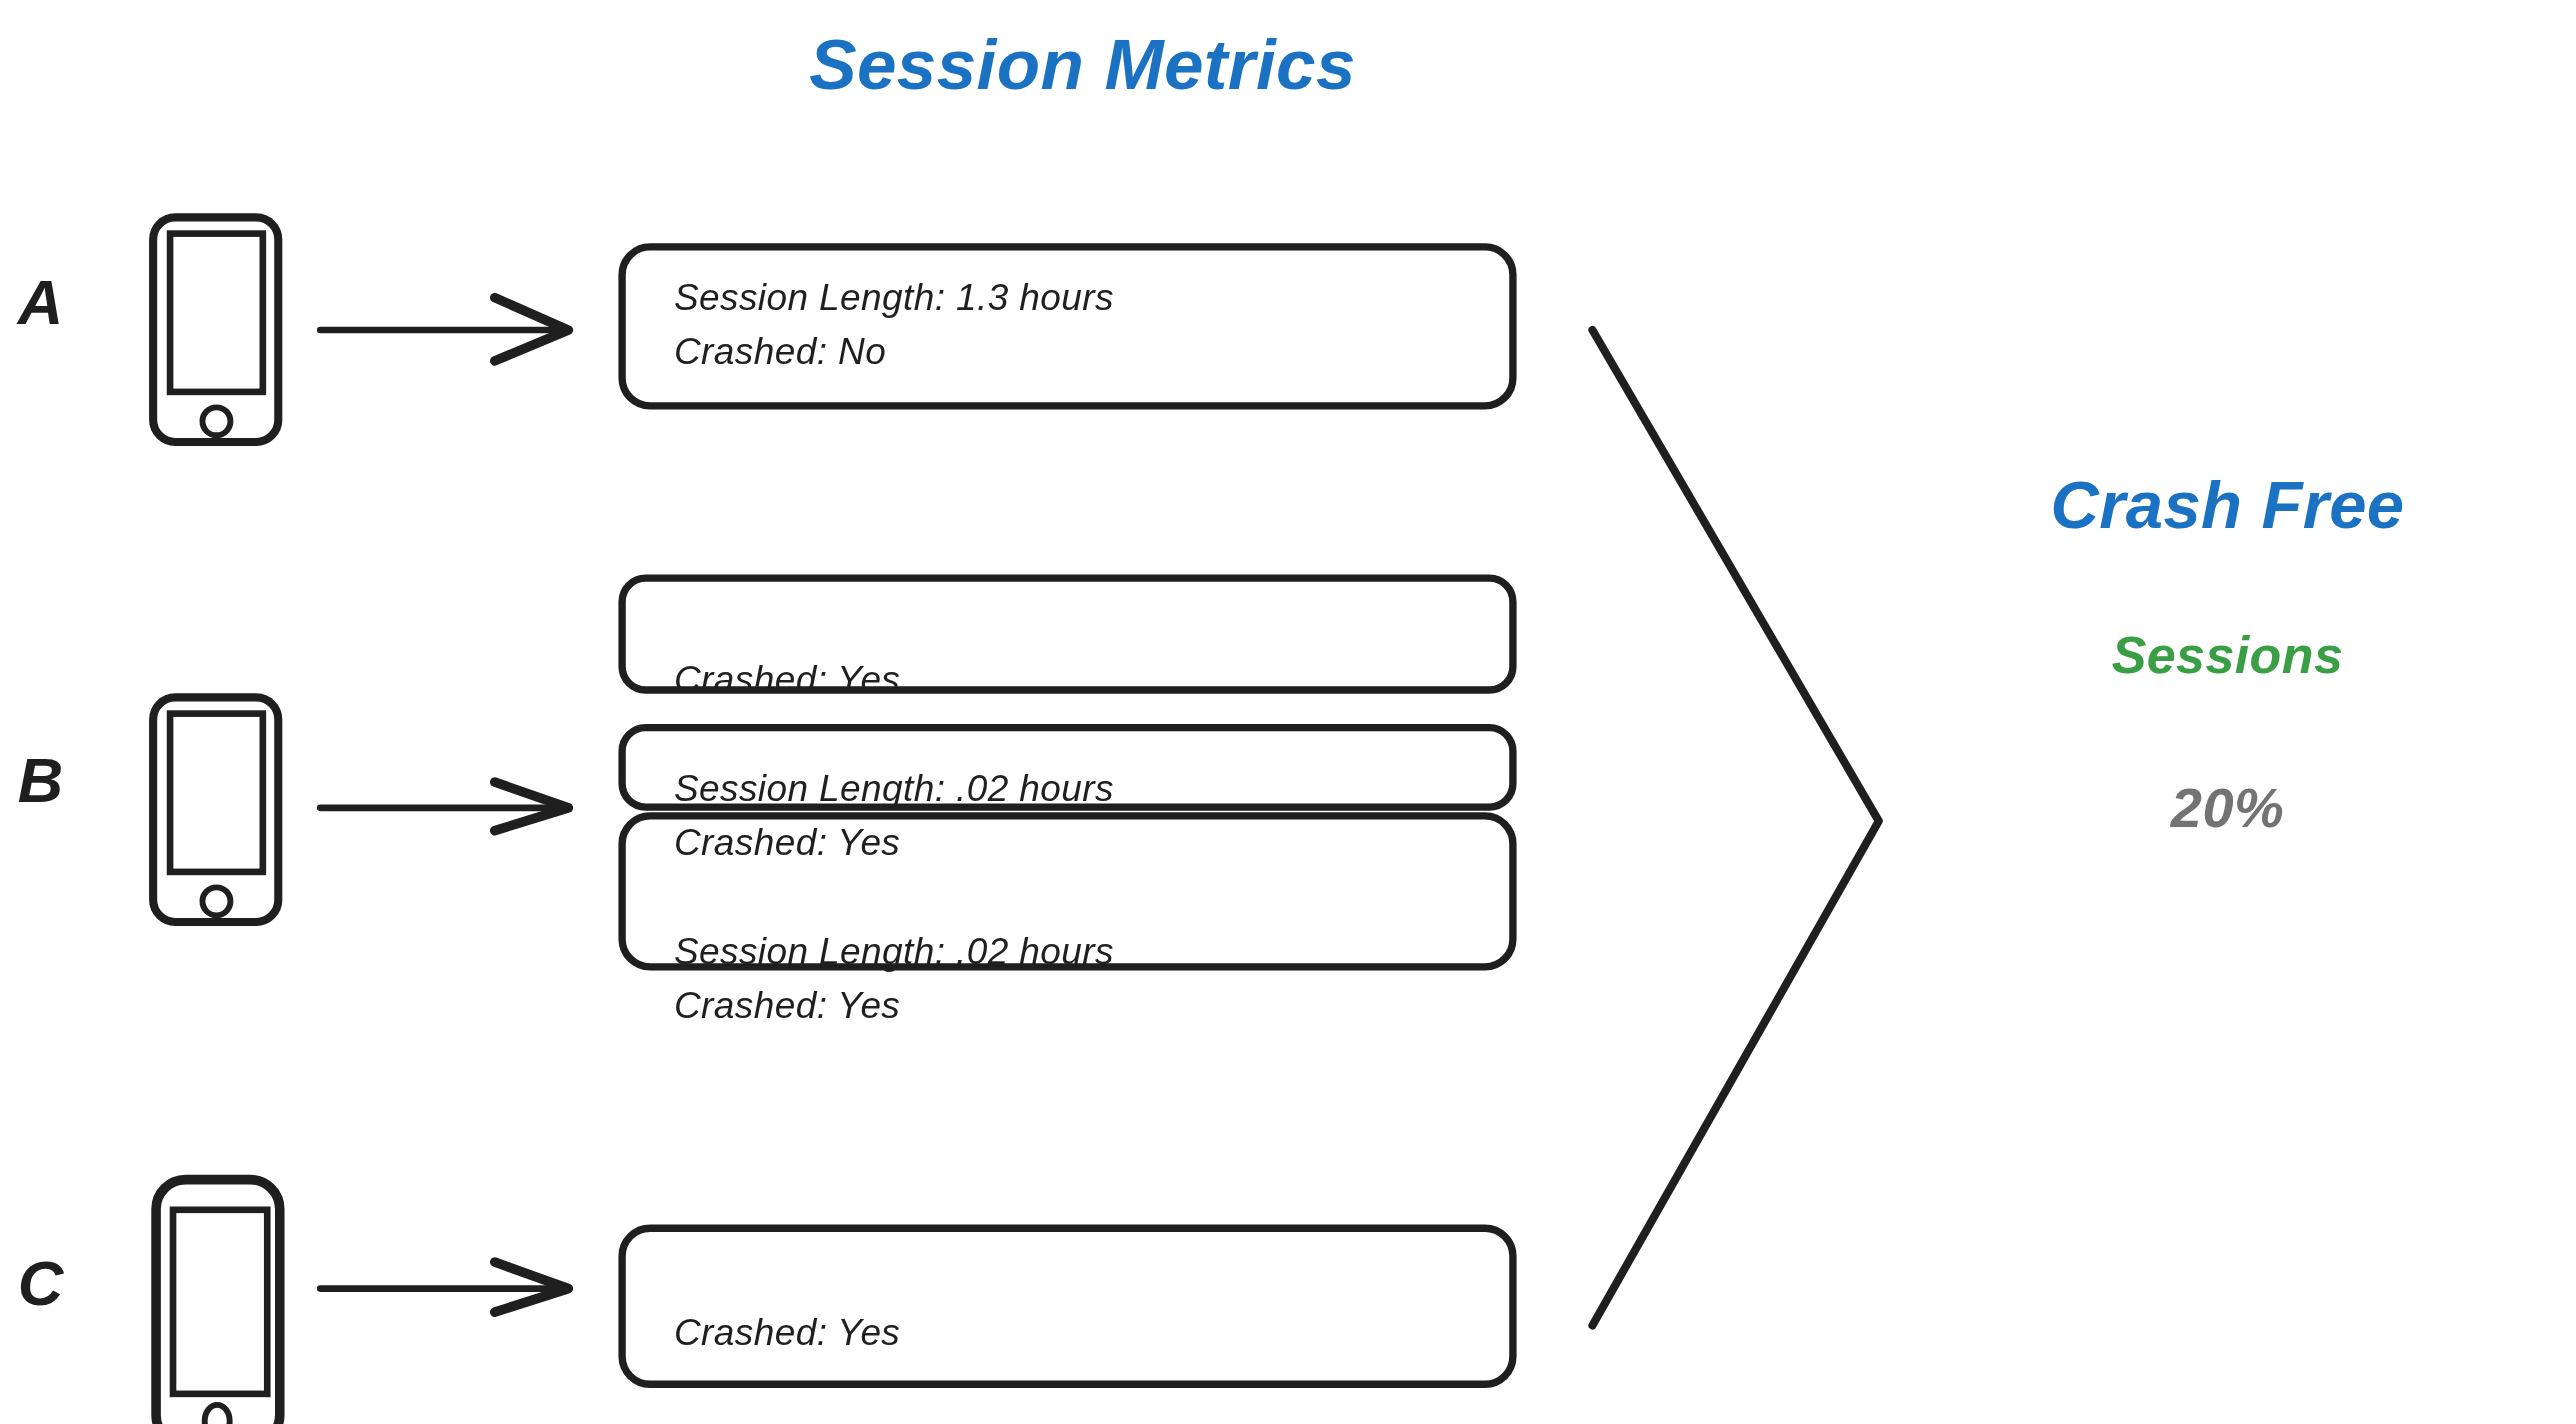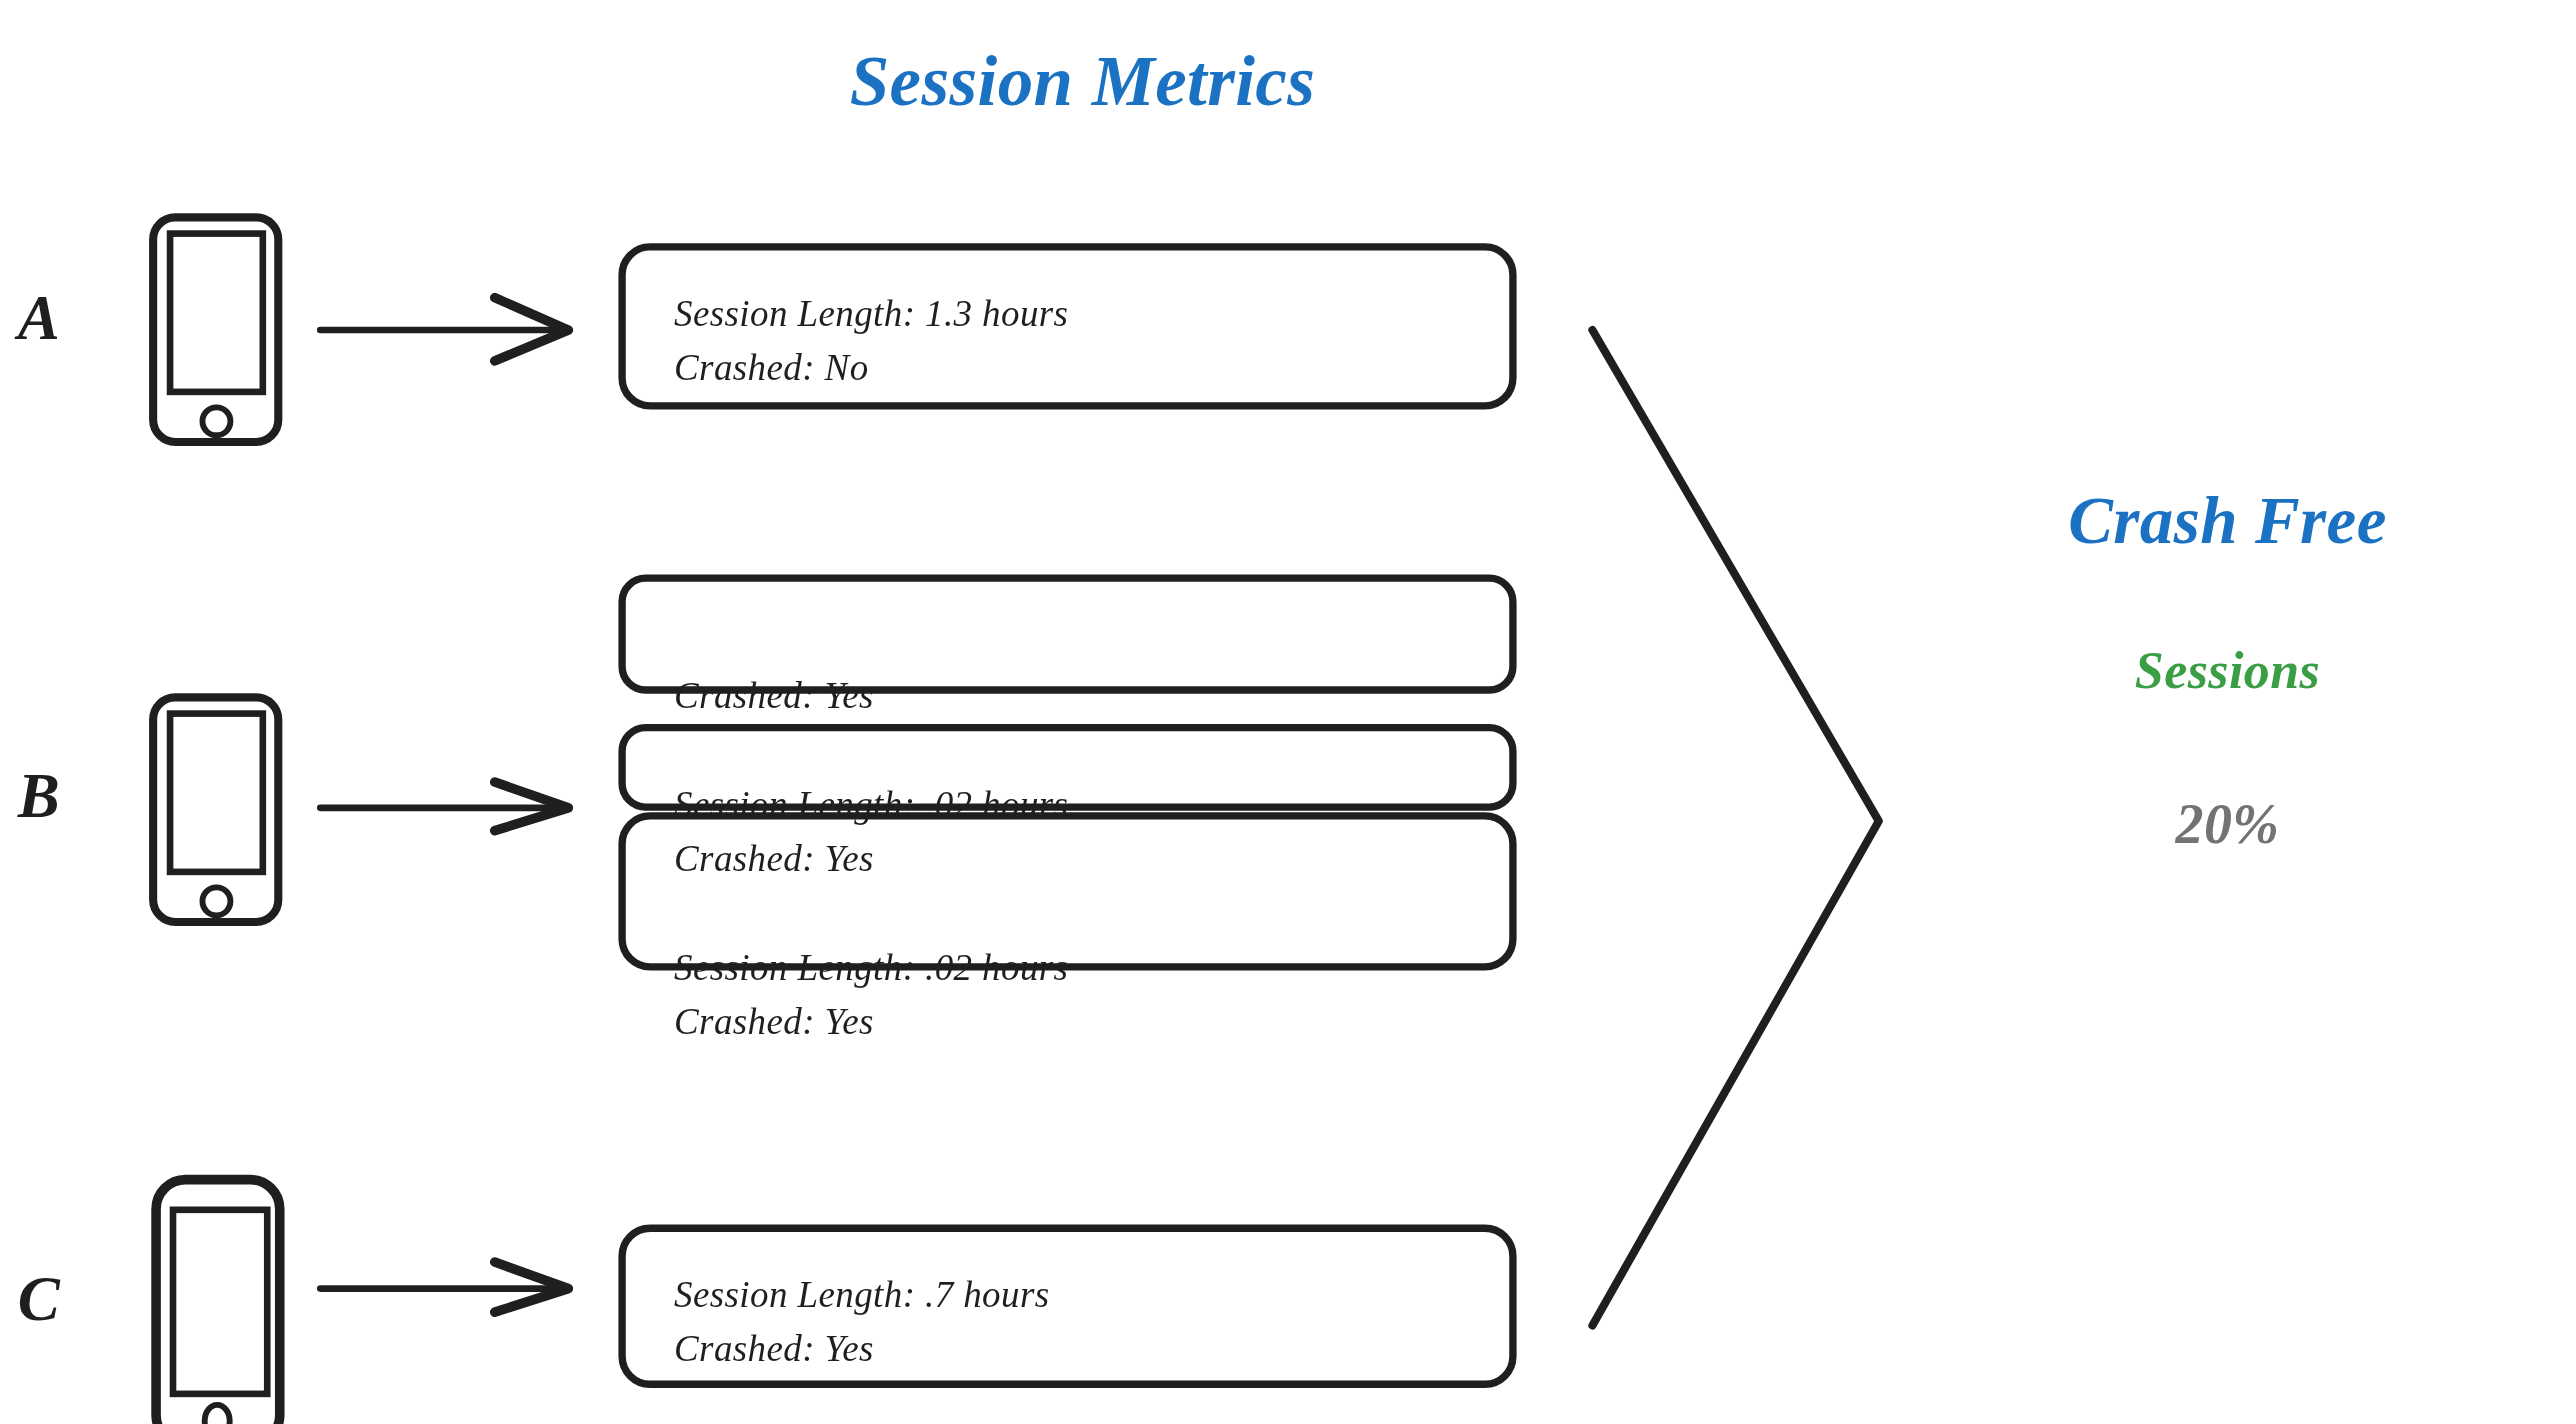--- a/index.html
+++ b/index.html
@@ -19,24 +19,23 @@
   }
   .svg-layer {
     position: absolute;
     top: 0;
     left: 0;
     width: 2576px;
     height: 1425px;
   }
   
   .hand {
-    font-family: Liberation Serif, serif;
+    font-family: Liberation Sans, sans-serif;
     font-weight: 400;
     letter-spacing: 0.4px;
-    margin-top: 16px;
   }
   .title {
     position: absolute;
     left: 604px;
     top: 28px;
     width: 957px;
     text-align: center;
     font-size: 71px;
     font-style: italic;
     font-weight: 600;
@@ -158,21 +157,20 @@
   <div class="card-text hand" style="left:674px; top:326px;">Crashed: No</div>
 
   <div class="card-text hand" style="left:674px; top:654px;">Crashed: Yes</div>
 
   <div class="card-text hand" style="left:674px; top:763px;">Session Length: .02 hours</div>
   <div class="card-text hand" style="left:674px; top:817px;">Crashed: Yes</div>
 
   <div class="card-text hand" style="left:674px; top:926px;">Session Length: .02 hours</div>
   <div class="card-text hand" style="left:674px; top:980px;">Crashed: Yes</div>
 
-  <div class="card-text hand" style="left:674px; top:1253px;">Session Length: .7 hours</div>
   <div class="card-text hand" style="left:674px; top:1307px;">Crashed: Yes</div>
 
   <div class="outcome outcome-line1 hand">Crash Free</div>
   <div class="outcome outcome-line2 hand">Sessions</div>
   <div class="outcome outcome-pct hand">20%</div>
 
 </div>
 
 
 </body></html>

